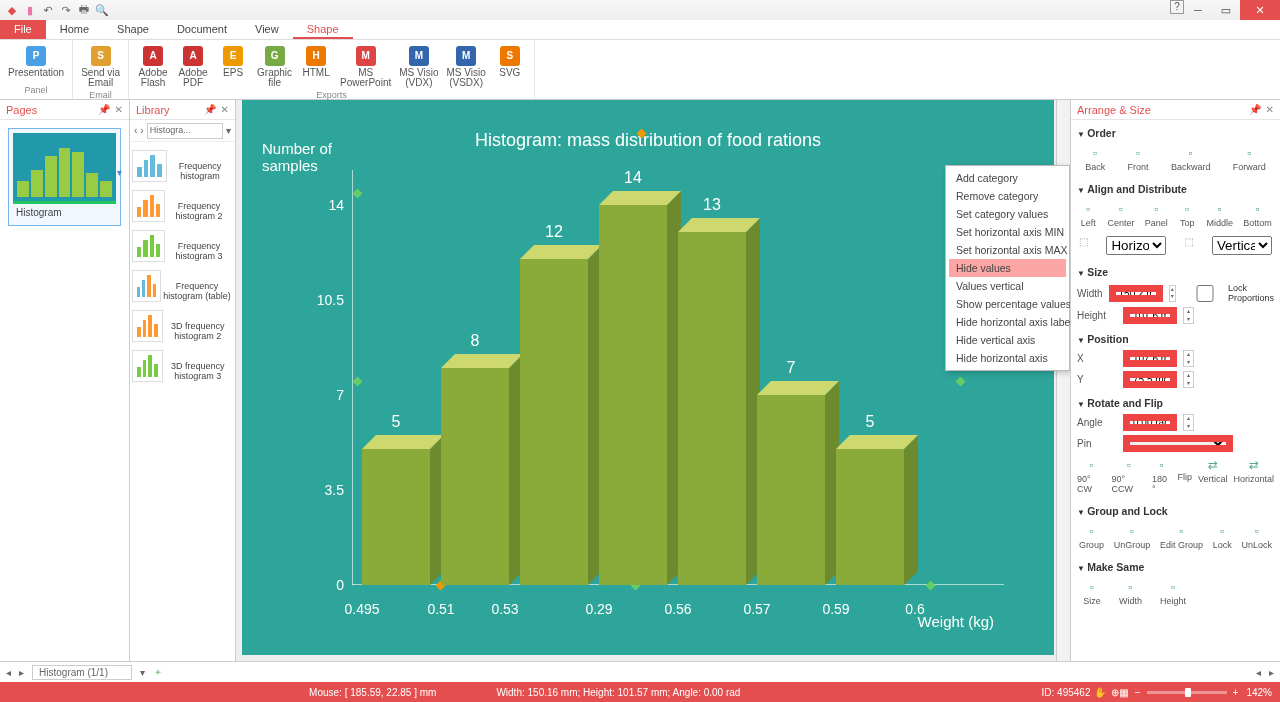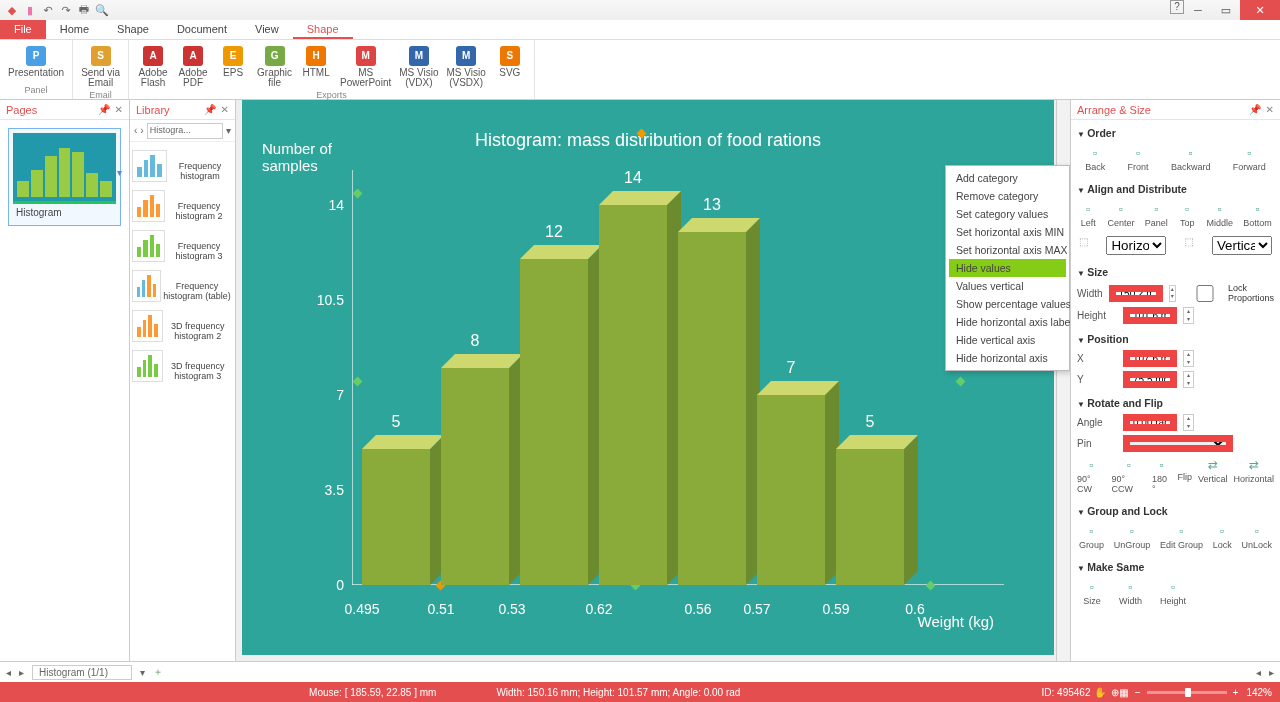--- a/index.html
+++ b/index.html
@@ -36,21 +36,21 @@
 .lib-items{flex:1;overflow-y:auto;padding:4px 0}
 .lib-item{display:flex;flex-direction:row;align-items:flex-end;padding:4px 2px;cursor:pointer}
 .lib-item-ic{width:44px;height:32px;border:1px solid #ddd;background:#fff;position:relative}
 .lib-item-label{font-size:9px;color:#444;text-align:center;line-height:1.1;margin-top:2px}
 .canvas-area{flex:1;background:#eee;position:relative;overflow:hidden}
 .canvas-scroll{position:absolute;right:0;top:0;width:14px;height:100%;background:#f2f2f2;border-left:1px solid #ccc}
 .canvas-curs{position:absolute;left:8px;top:5px;width:10px;height:10px;background:#fff;border:1px solid #999}
 .chart{position:absolute;left:6px;top:0;right:16px;bottom:6px;background:#2da59a}
 .context-menu{position:absolute;right:0;top:65px;width:125px;background:#fff;border:1px solid #bbb;box-shadow:2px 2px 6px rgba(0,0,0,.2);z-index:50;padding:3px}
 .cm-item{padding:3px 7px;font-size:10.5px;color:#444;cursor:pointer;white-space:nowrap}
-.cm-item.hover{background:#84cc16}
+.cm-item.hover{background:#fca5a5}
 .arrange{width:210px;background:#fff}
 .arr-body{flex:1;overflow-y:auto;padding:0 6px}
 .arr-sec{margin:4px 0}
 .arr-sec-h{font-size:10.5px;font-weight:bold;color:#333;padding:3px 0;cursor:pointer}
 .arr-sec-h:before{content:"▼ ";font-size:8px}
 .arr-row{display:flex;gap:6px;justify-content:space-around;padding:4px 0}
 .arr-btn{display:flex;flex-direction:column;align-items:center;font-size:9px;color:#555;cursor:pointer}
 .arr-btn .ic2{width:18px;height:14px;margin-bottom:2px;display:flex;align-items:center;justify-content:center;font-size:12px;color:#5a8}
 .arr-field{display:flex;align-items:center;gap:6px;padding:2px 0;font-size:10px}
 .arr-field label{width:40px;color:#555}
@@ -347,23 +347,23 @@
           <div class="top" style="bottom:135.71428571428572px"></div>
           <div class="val" style="bottom:153.71428571428572px">5</div>
         </div>
         <div class="ytick" style="bottom: 62px;">0</div>
         <div class="ytick" style="bottom: 157px;">3.5</div>
         <div class="ytick" style="bottom: 252px;">7</div>
         <div class="ytick" style="bottom: 347px;">10.5</div>
         <div class="ytick" style="bottom: 442px;">14</div>
         <div class="xtick" style="left: 120px;">0.495</div>
         <div class="xtick" style="left: 199px;">0.51</div>
-        <div class="xtick" style="left: 270px; margin-top: 41px;">0.53</div>
-        <div class="xtick" style="left: 357px;">0.62</div>
-        <div class="xtick" style="left: 456px;">0.56</div>
+        <div class="xtick" style="left: 263px; margin-top: 41px;">0.53</div>
+        <div class="xtick" style="left: 357px;">0.29</div>
+        <div class="xtick" style="left: 436px;">0.56</div>
         <div class="xtick" style="left: 515px;">0.57</div>
         <div class="xtick" style="left: 594px;">0.59</div>
         <div class="xtick" style="left: 673px;">0.6</div>
       </div>
     <div class="context-menu" id="context-menu">
         <div class="cm-item">Add category</div>
         <div class="cm-item">Remove category</div>
         <div class="cm-item">Set category values</div>
         <div class="cm-item">Set horizontal axis MIN</div>
         <div class="cm-item">Set horizontal axis MAX</div>

